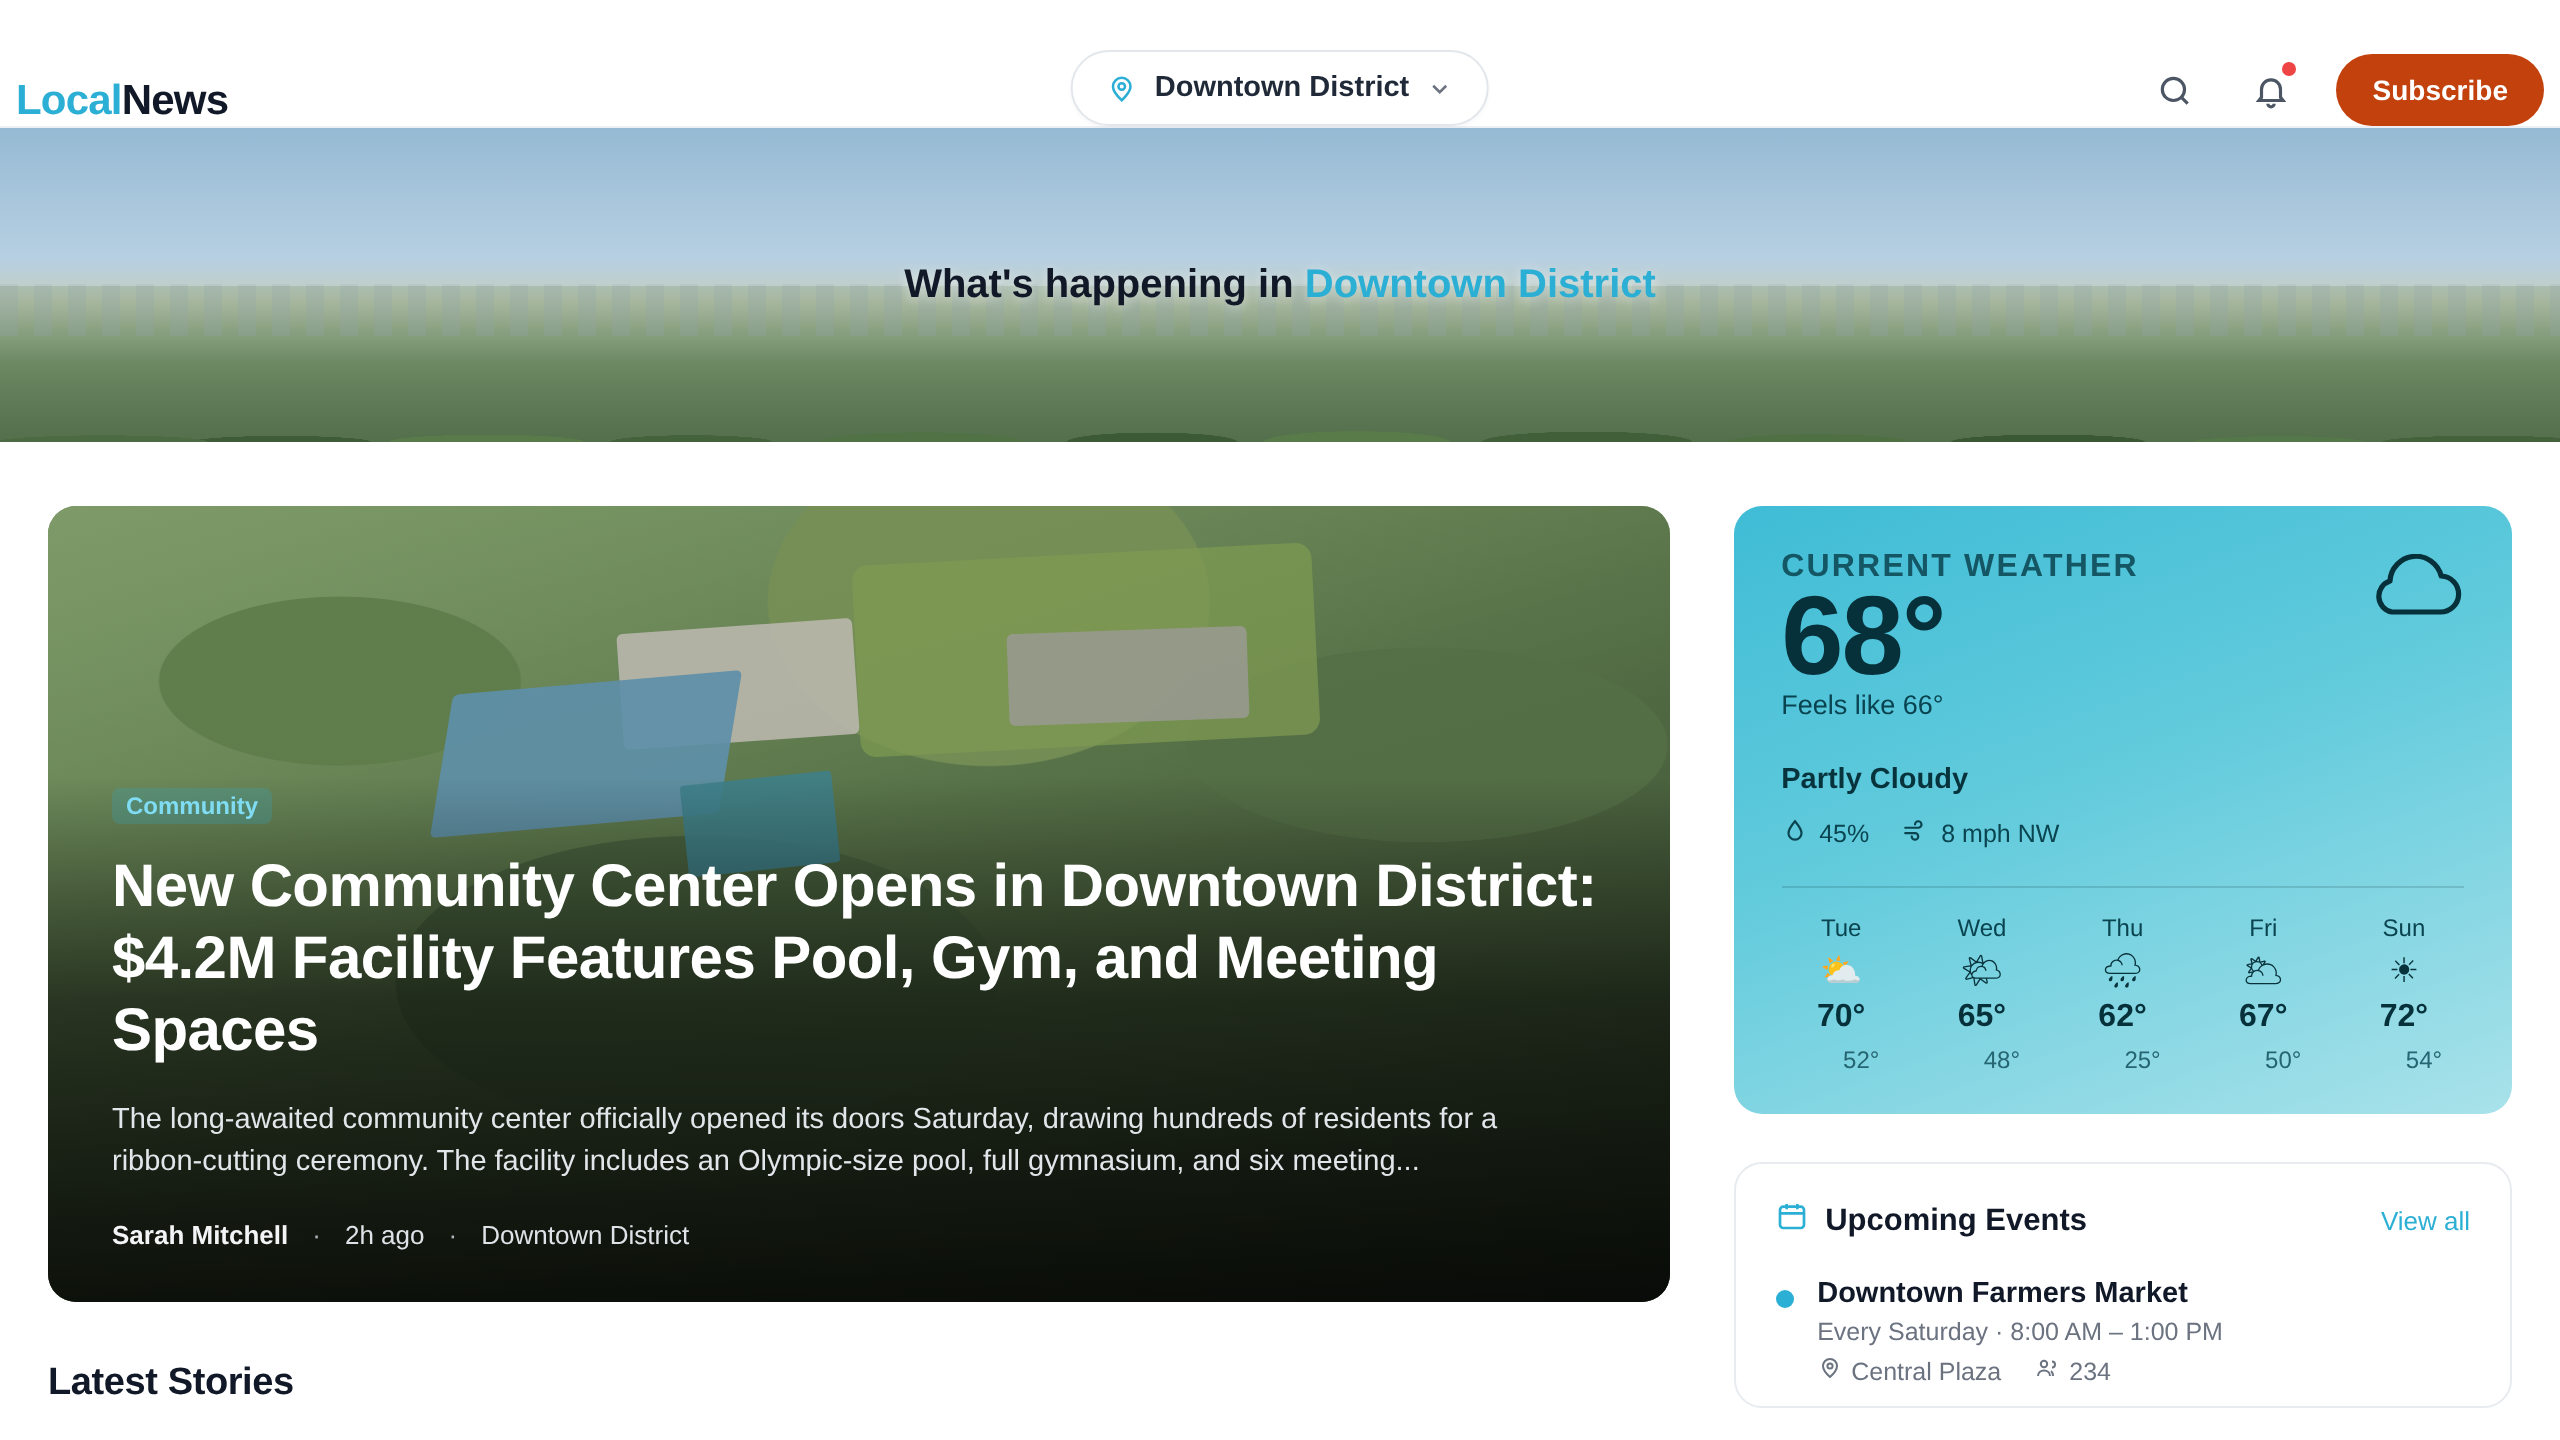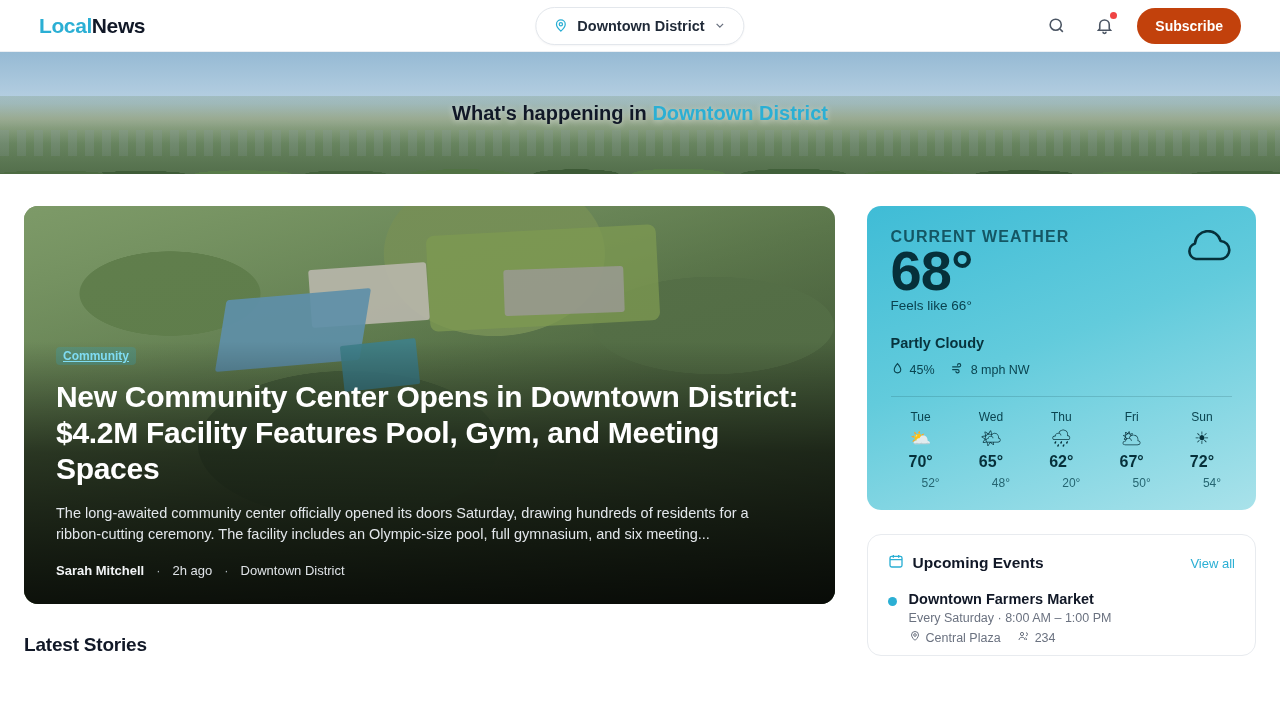--- a/index.html
+++ b/index.html
@@ -6,24 +6,24 @@
   html, body {
     width: 1280px; height: 720px;
     font-family: "Liberation Sans", sans-serif;
     background: #ffffff;
     overflow: hidden;
     color: #111827;
   }
 
   
   .header {
-    height: 52px;
-    display: flex;
-    align-items: center;
-    padding: 0 39px;
+    height: 64px;
+    display: flex;
+    align-items: flex-end;
+    padding: 0 8px;
     background: #ffffff;
     border-bottom: 1px solid #eceff3;
     position: relative;
   }
   .logo {
     font-size: 21px;
     font-weight: bold;
     letter-spacing: -0.4px;
     white-space: nowrap;
   }
@@ -78,21 +78,21 @@
     border: none;
     border-radius: 18px;
     font-size: 14px;
     font-weight: bold;
     font-family: "Liberation Sans", sans-serif;
     cursor: pointer;
   }
 
   
   .hero-banner {
-    height: 122px;
+    height: 157px;
     position: relative;
     overflow: hidden;
     background: linear-gradient(180deg, #9dc3dd 0%, #b7d2e3 38%, #8fae86 62%, #6f8f68 100%);
   }
   .sky-haze {
     position: absolute; inset: 0;
     background:
       linear-gradient(180deg, rgba(150,186,212,1) 0%, rgba(183,208,226,1) 42%, rgba(199,207,190,0.9) 55%, rgba(120,148,104,0.0) 75%);
   }
   .skyline {
@@ -221,21 +221,20 @@
   }
   .cat-badge {
     display: inline-block;
     font-size: 12px;
     font-weight: bold;
     color: #7fdcf3;
     background: rgba(43,175,212,0.22);
     border-radius: 4px;
     padding: 2px 7px;
     margin-bottom: 14px;
-    text-decoration: underline;
   }
   .featured-title {
     font-size: 30px;
     line-height: 36px;
     font-weight: bold;
     color: #ffffff;
     letter-spacing: -0.3px;
     margin-bottom: 16px;
   }
   .featured-desc {
@@ -511,21 +510,21 @@
         <div class="fc-day">
           <span class="fc-name">Wed</span>
           <span class="fc-emoji">🌤</span>
           <span class="fc-hi">65°</span>
           <span class="fc-lo">48°</span>
         </div>
         <div class="fc-day">
           <span class="fc-name">Thu</span>
           <span class="fc-emoji">🌧</span>
           <span class="fc-hi">62°</span>
-          <span class="fc-lo">20°</span>
+          <span class="fc-lo">25°</span>
         </div>
         <div class="fc-day">
           <span class="fc-name">Fri</span>
           <span class="fc-emoji">🌥</span>
           <span class="fc-hi">67°</span>
           <span class="fc-lo">50°</span>
         </div>
         <div class="fc-day">
           <span class="fc-name">Sun</span>
           <span class="fc-emoji">☀</span>

